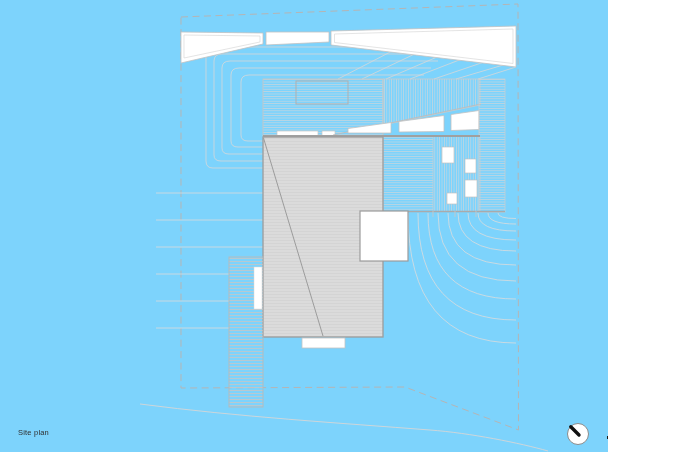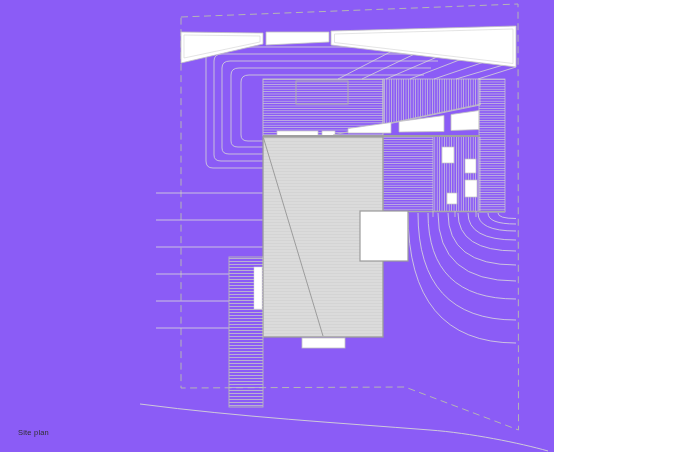--- a/index.html
+++ b/index.html
@@ -1,17 +1,17 @@
 <!DOCTYPE html>
 <html><head>
 <meta charset="utf-8">
 <style>
   html,body{margin:0;padding:0;background:#fff;}
   #sheet{
-    position:relative;width:554px;height:452px;background:#8b5cf6;
+    position:relative;width:608px;height:452px;background:#7dd3fc;
     font-family:"Liberation Sans", sans-serif;overflow:hidden;
   }
   #plan-svg{position:absolute;left:0;top:0;}
   .sheet-title{
     position:absolute;left:18px;top:428px;font-size:7.5px;color:#2f2f2f;
     letter-spacing:.2px;
   }
   .scale-wrap{position:absolute;left:0;top:0;width:700px;height:452px;pointer-events:none;}
   .scale-label{
     position:absolute;left:608px;top:423px;width:80px;text-align:right;

